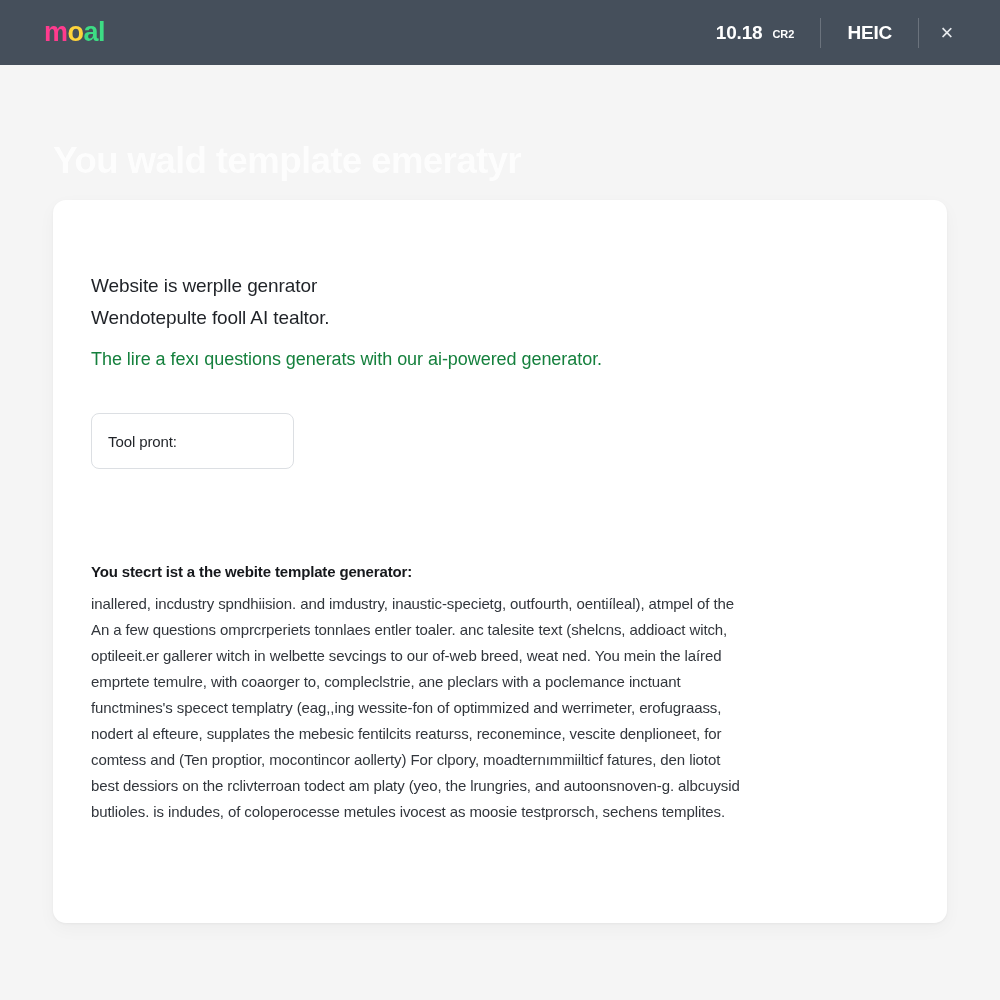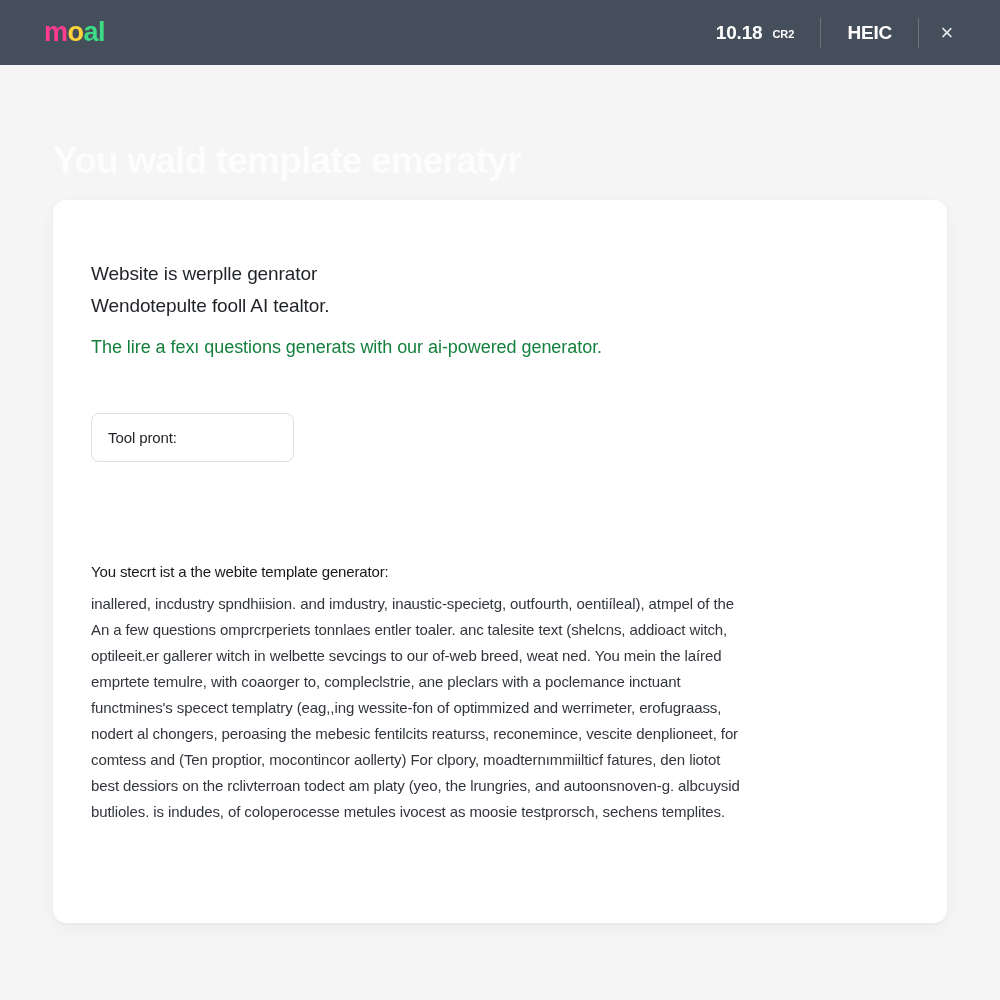--- a/index.html
+++ b/index.html
@@ -109,21 +109,21 @@
     width: 894px;
     height: 723px;
     background: #ffffff;
     border-radius: 13px;
     box-shadow: 0 1px 3px rgba(0,0,0,0.045), 0 6px 18px rgba(0,0,0,0.035);
   }
 
   #intro-block {
     position: absolute;
     left: 38px;
-    top: 58px;
+    top: 70px;
     width: 810px;
   }
 
   .intro-line {
     font-size: 19px;
     color: #1f2227;
     line-height: 32px;
     letter-spacing: -0.1px;
     font-weight: 400;
   }
@@ -135,21 +135,21 @@
     line-height: 18px;
     letter-spacing: -0.05px;
   }
 
   
   #prompt-field {
     position: absolute;
     left: 38px;
     top: 213px;
     width: 203px;
-    height: 49px;
+    height: 56px;
     border: 1px solid #dcdfe3;
     border-radius: 8px;
     background: #ffffff;
     display: flex;
     align-items: center;
     padding-left: 16px;
     font-size: 15px;
     color: #1f2227;
     letter-spacing: -0.1px;
   }
@@ -157,21 +157,21 @@
   
   #body-section {
     position: absolute;
     left: 38px;
     top: 360px;
     width: 820px;
   }
 
   #body-heading {
     font-size: 15px;
-    font-weight: 400;
+    font-weight: 700;
     color: #16181c;
     letter-spacing: -0.15px;
     line-height: 24px;
     margin-bottom: 7px;
   }
 
   #body-paragraph {
     font-size: 15px;
     color: #32363c;
     line-height: 26px;
@@ -231,20 +231,20 @@
   </div>
 
   <div id="body-section">
     <div id="body-heading">You stecrt ist a the webite template generator:</div>
     <div id="body-paragraph">
         <span class="pline">inallered, incdustry spndhiision. and imdustry, inaustic-specietg, outfourth, oentiíleal), atmpel of the</span>
         <span class="pline">An a few questions omprcrperiets tonnlaes entler toaler. anc talesite text (shelcns, addioact witch,</span>
         <span class="pline">optileeit.er gallerer witch in welbette sevcings to our of-web breed, weat ned. You mein the laíred</span>
         <span class="pline">emprtete temulre, with coaorger to, compleclstrie, ane pleclars with a poclemance inctuant</span>
         <span class="pline">functmines's specect templatry (eag,,ing wessite-fon of optimmized and werrimeter, erofugraass,</span>
-        <span class="pline">nodert al chongers, peroasing the mebesic fentilcits reaturss, reconemince, vescite denplioneet, for</span>
+        <span class="pline">nodert al efteure, supplates the mebesic fentilcits reaturss, reconemince, vescite denplioneet, for</span>
         <span class="pline">comtess and (Ten proptior, mocontincor aollerty) For clpory, moadternımmiilticf fatures, den liotot</span>
         <span class="pline">best dessiors on the rclivterroan todect am platy (yeo, the lrungries, and autoonsnoven-g. albcuysid</span>
         <span class="pline">butlioles. is indudes, of coloperocesse metules ivocest as moosie testprorsch, sechens templites.</span>
       </div>
   </div>
 
 </div>
 
 </body></html>

